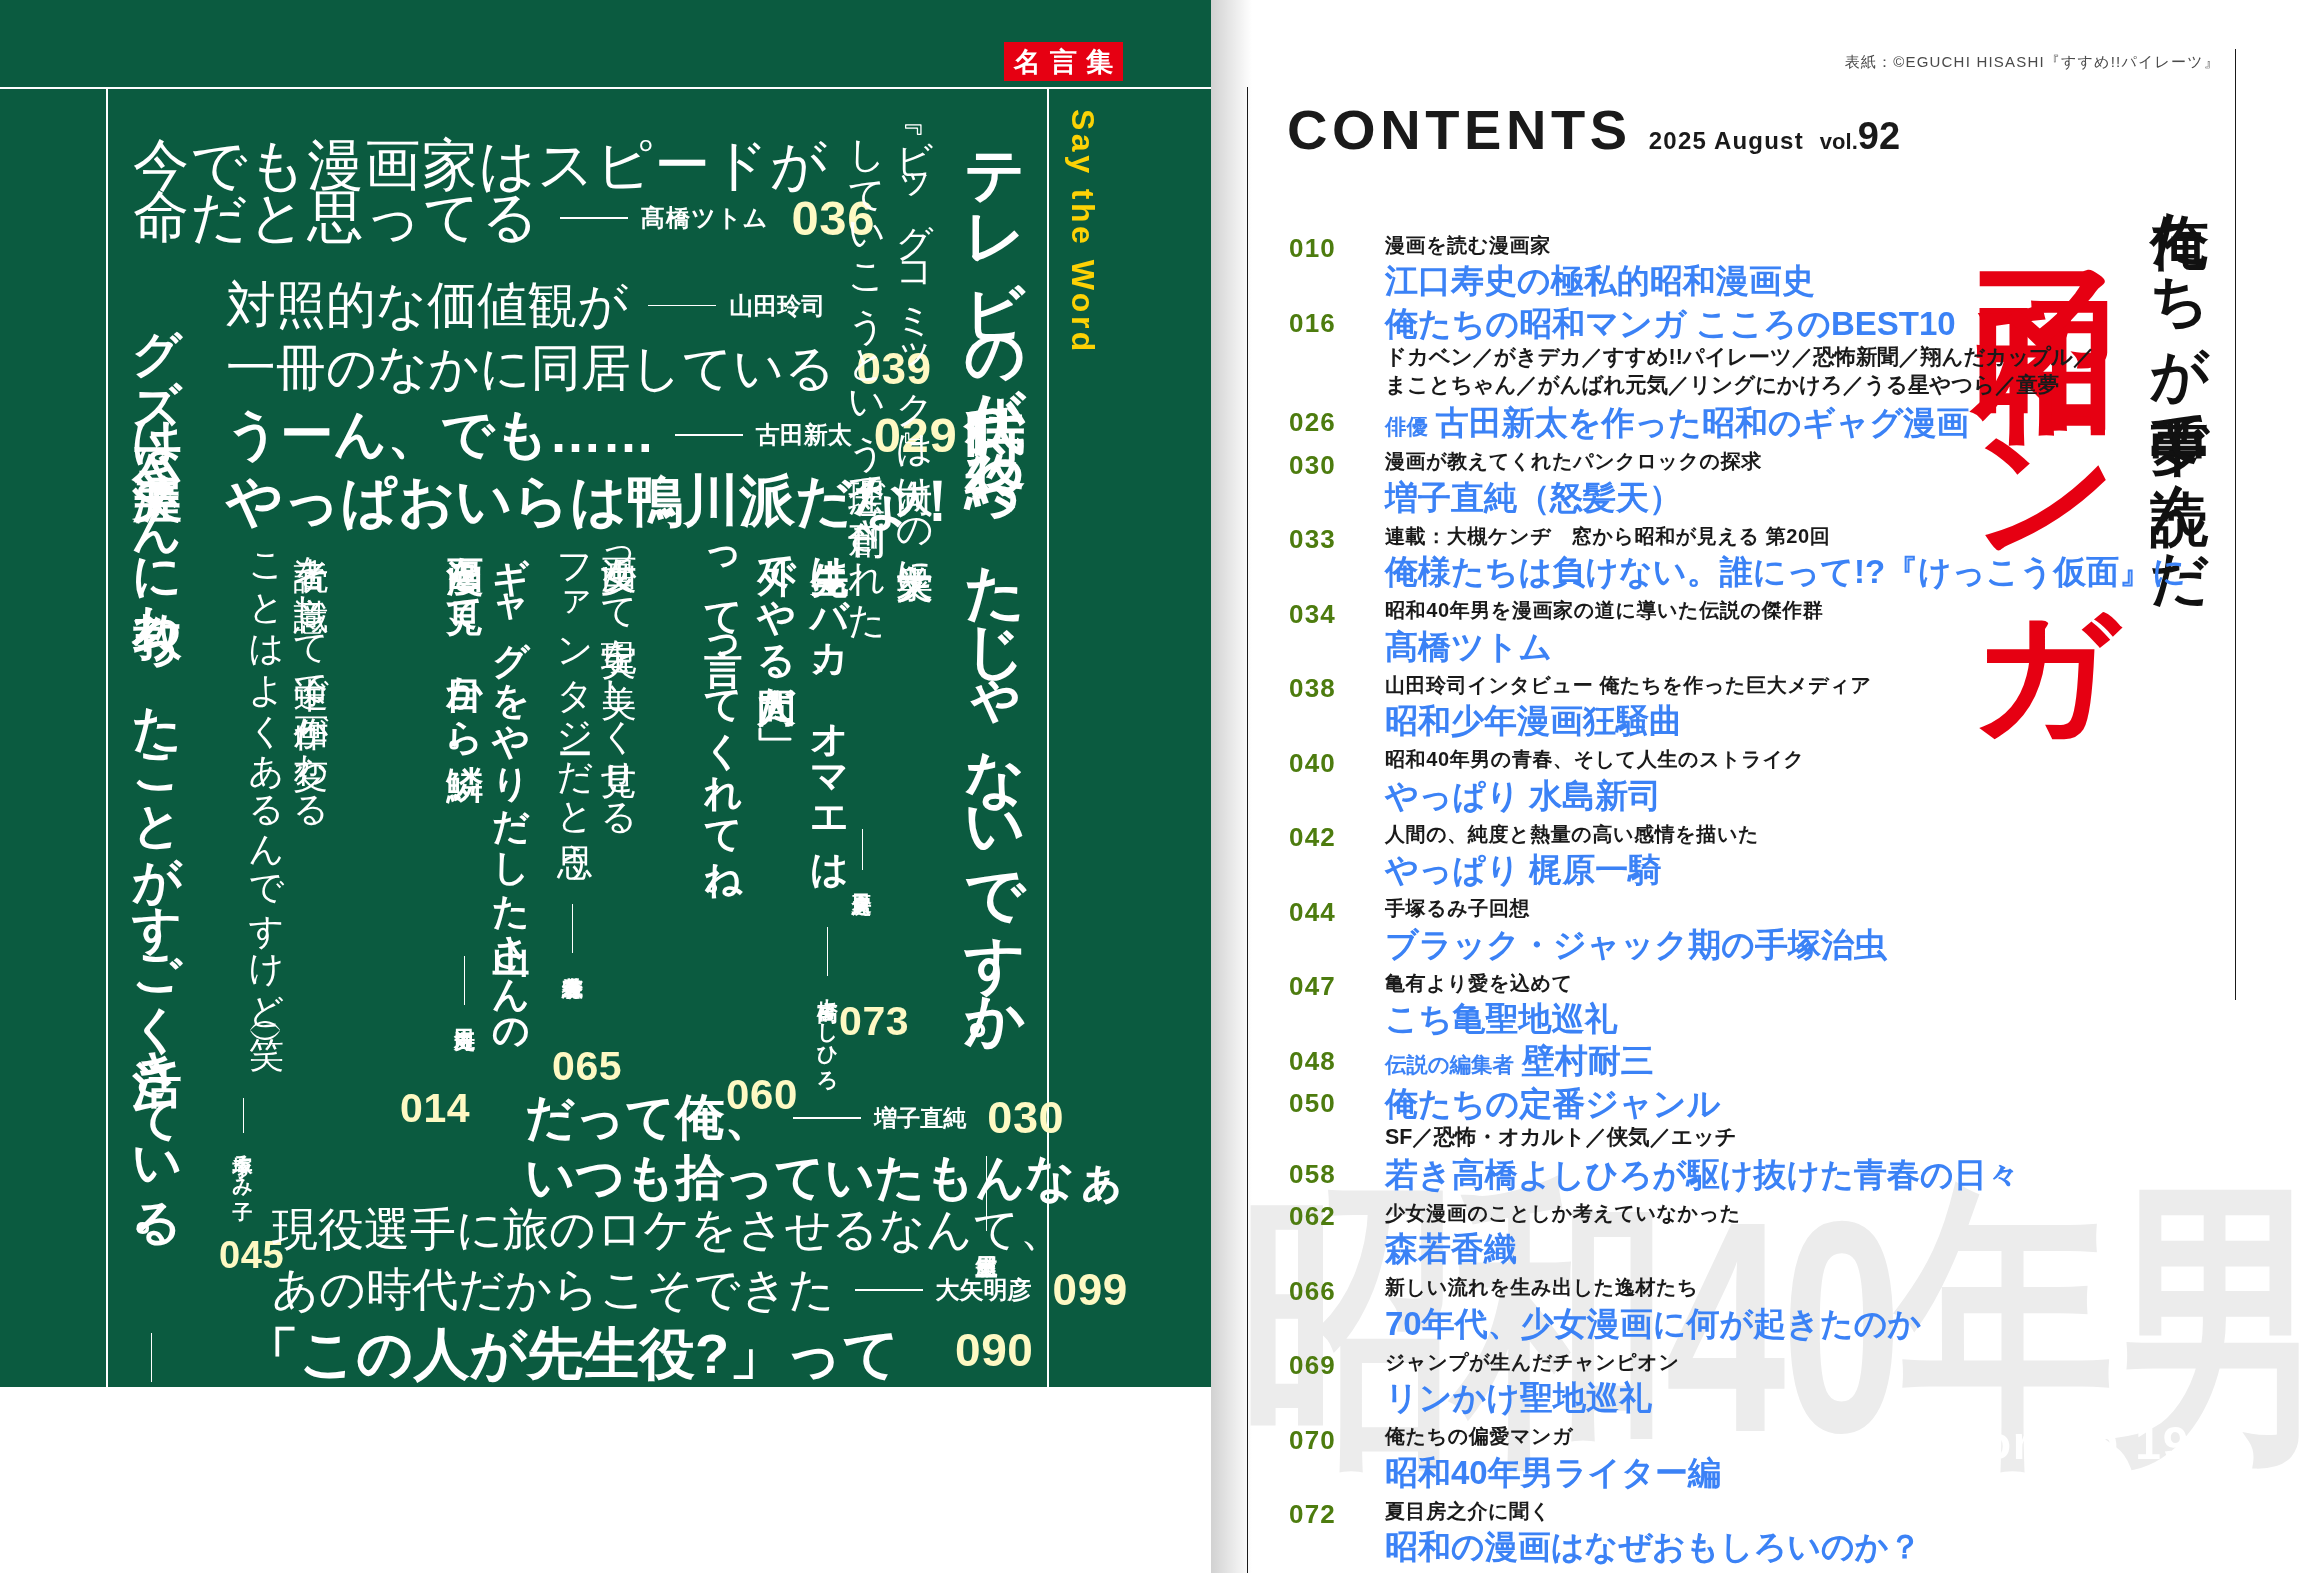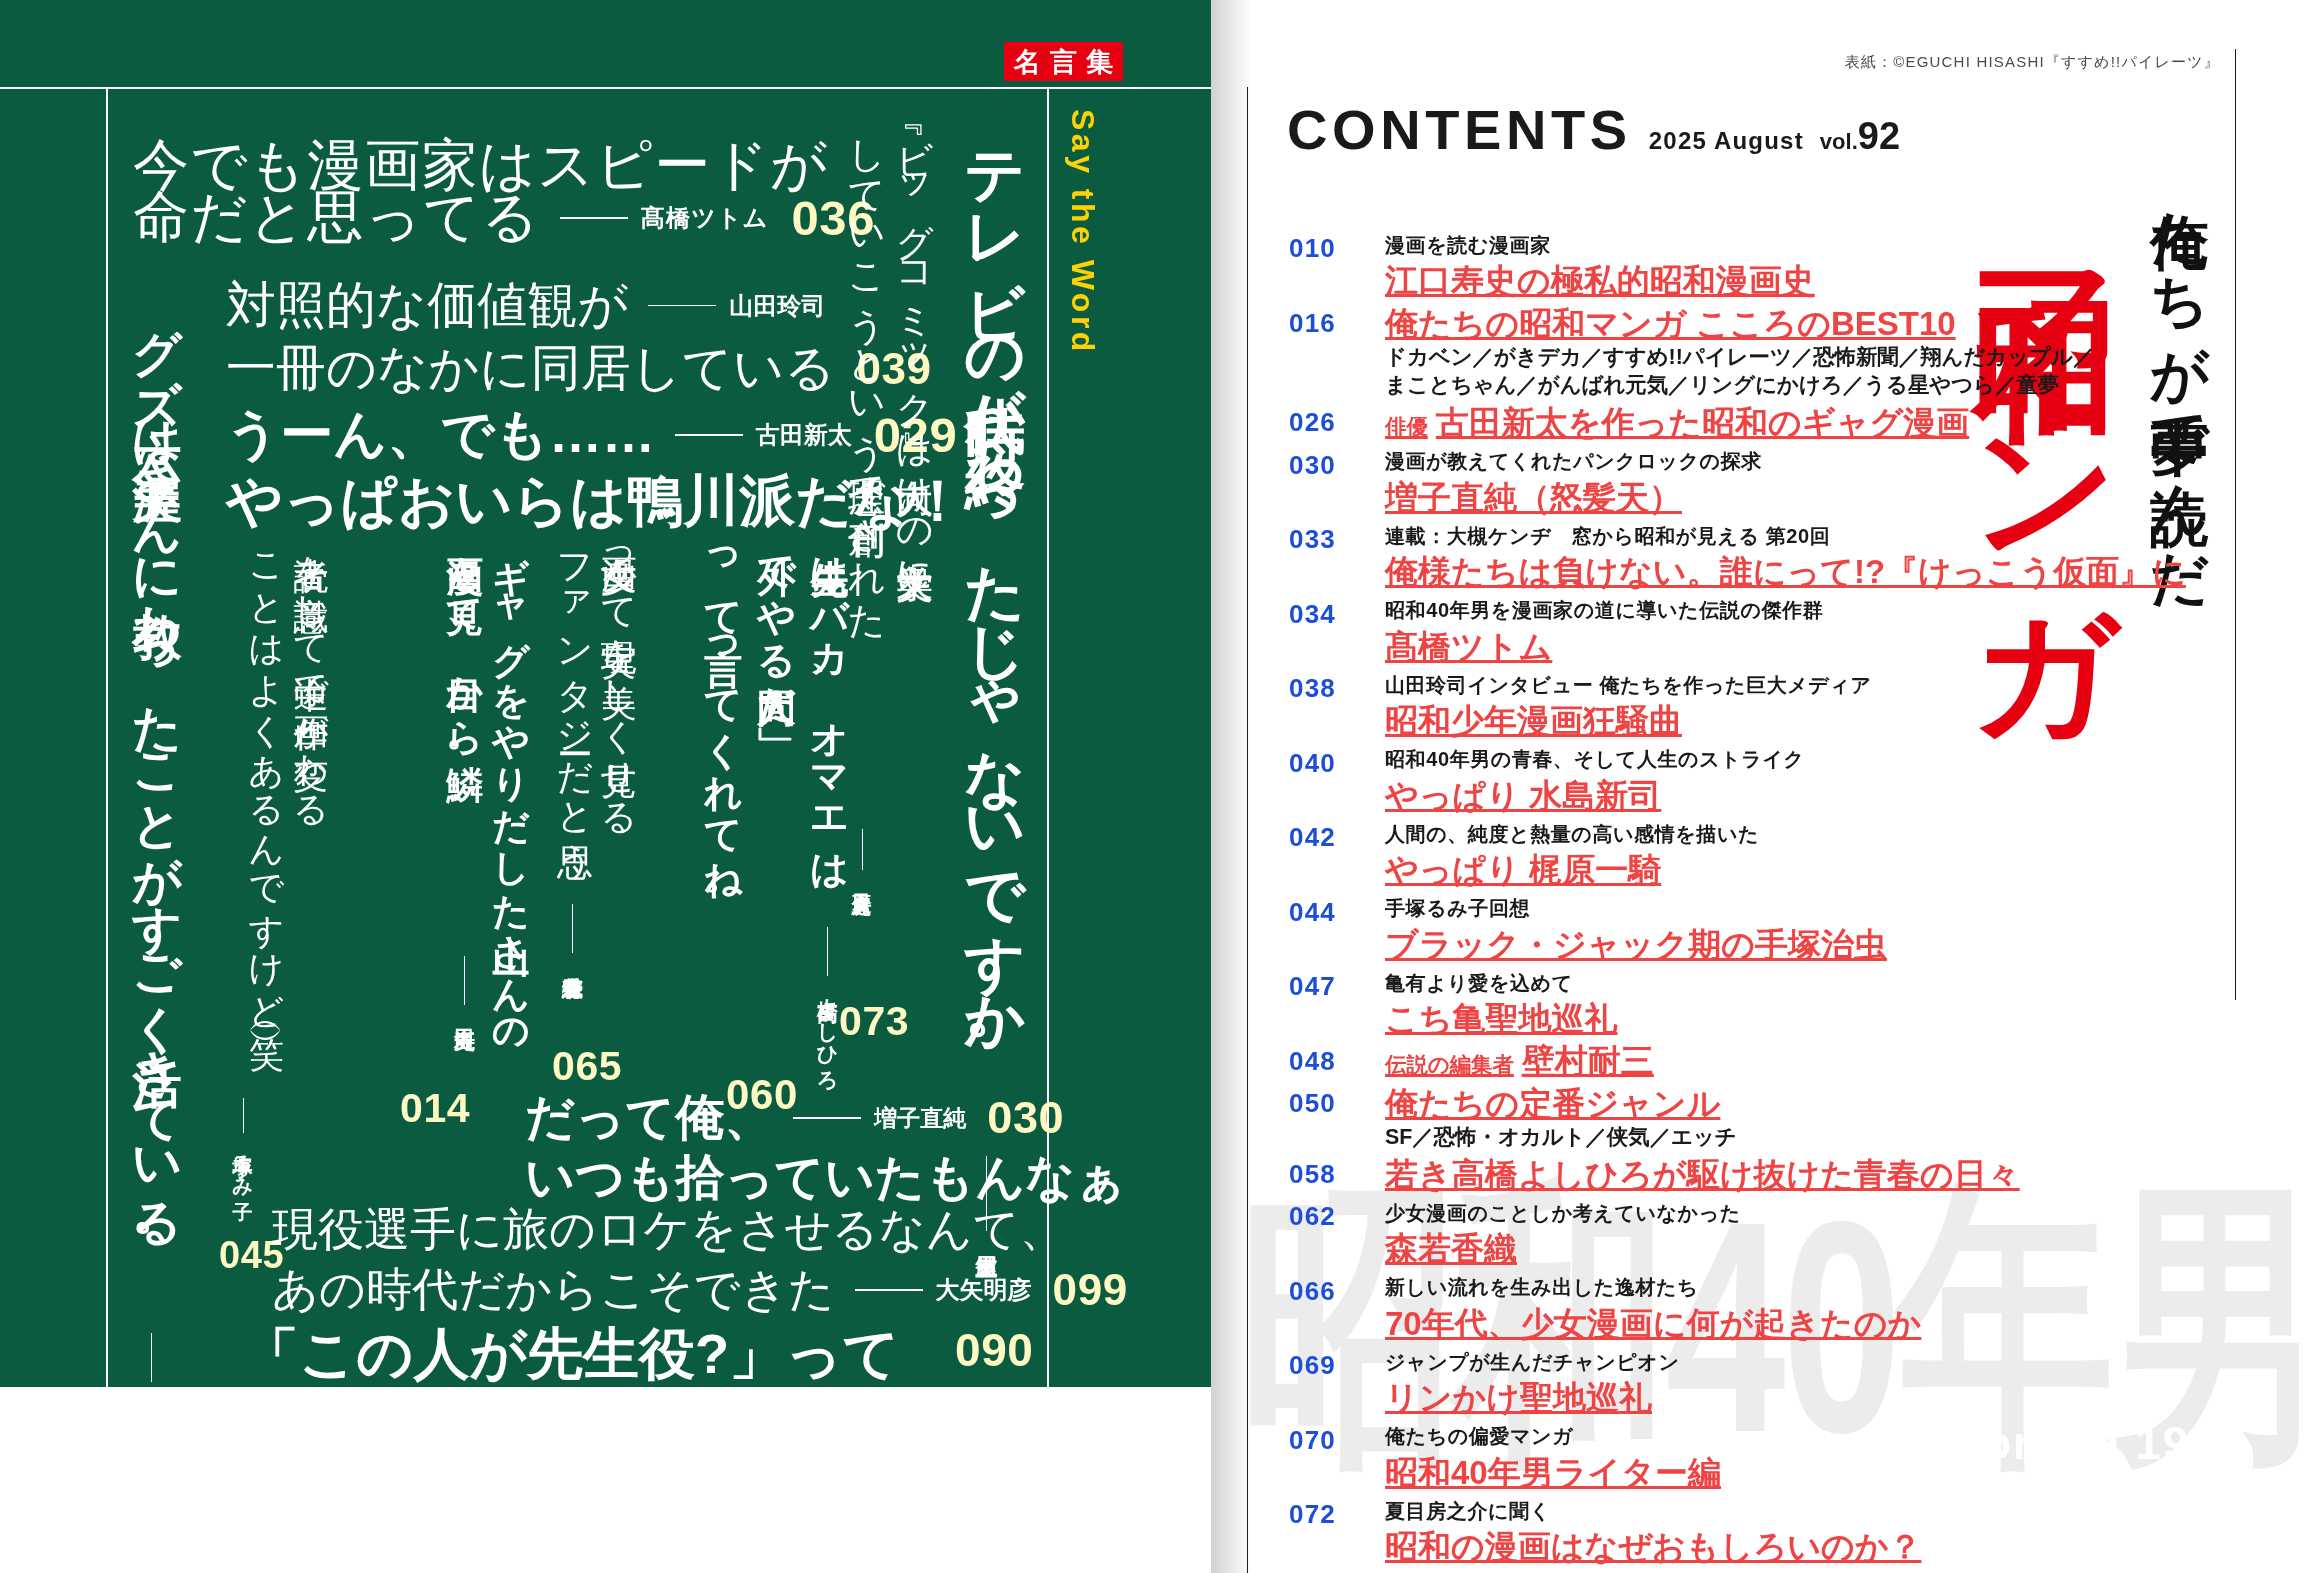--- a/index.html
+++ b/index.html
@@ -30,23 +30,23 @@
           background:linear-gradient(to right,rgba(0,0,0,.18),rgba(0,0,0,0));pointer-events:none;}
   .credit{position:absolute;left:1820px;top:53px;width:400px;text-align:right;font-size:15px;color:#4a4a4a;letter-spacing:1.2px;}
   .vline-black{position:absolute;background:#1a1a1a;}
   .contents-head{position:absolute;left:1287px;top:97px;display:flex;align-items:baseline;color:#1a1a1a;}
   .contents-word{font-size:56px;font-weight:900;letter-spacing:4.6px;}
   .issue{font-size:24px;font-weight:700;margin-left:17px;letter-spacing:1.2px;}
   .vol-label{font-size:22px;font-weight:800;margin-left:16px;}
   .vol-num{font-size:38px;font-weight:900;}
   .toc{position:absolute;left:1281px;top:167px;width:997px;}
   .toc-entry{display:grid;grid-template-columns:104px 1fr;margin-bottom:8px;}
-  .toc-num{font-size:26px;font-weight:800;color:#1d4ed8;padding-left:8px;padding-top:1.2px;letter-spacing:1.2px;}
+  .toc-num{font-size:26px;font-weight:800;color:#4d7c0f;padding-left:8px;padding-top:1.2px;letter-spacing:1.2px;}
   .toc-kicker{font-size:20px;font-weight:600;color:#1a1a1a;margin-bottom:5.2px;letter-spacing:0.6px;}
-  .toc-title{font-size:33px;font-weight:900;color:#ef4444;line-height:1.04;letter-spacing:0px;text-decoration:underline;}
+  .toc-title{font-size:33px;font-weight:900;color:#3b82f6;line-height:1.04;letter-spacing:0px;}
   .toc-kicker-inline{font-size:21.4px;font-weight:600;margin-right:8px;}
   .toc-sub{font-size:21.4px;font-weight:700;color:#1a1a1a;margin-top:4px;line-height:1.15;}
   .watermark{position:absolute;left:1240px;top:1177px;font-size:301px;font-weight:900;color:#ECECEC;
              white-space:nowrap;transform:scaleX(0.72);transform-origin:left top;line-height:1;z-index:0;letter-spacing:-5.8px;}
   .born{position:absolute;left:1948px;top:1416px;font-size:46px;font-weight:900;color:#fff;letter-spacing:1.7px;z-index:1;}
   .feature-sub{position:absolute;left:2141px;top:169px;writing-mode:vertical-rl;text-orientation:mixed;
                font-size:58px;font-weight:900;color:#111;letter-spacing:1.2px;}
   .feature-title{position:absolute;left:1963px;top:187px;writing-mode:vertical-rl;text-orientation:mixed;
                font-size:144px;font-weight:900;color:#E60012;letter-spacing:-3.5px;line-height:1.15;}
   .toc-z{position:relative;z-index:2;}

